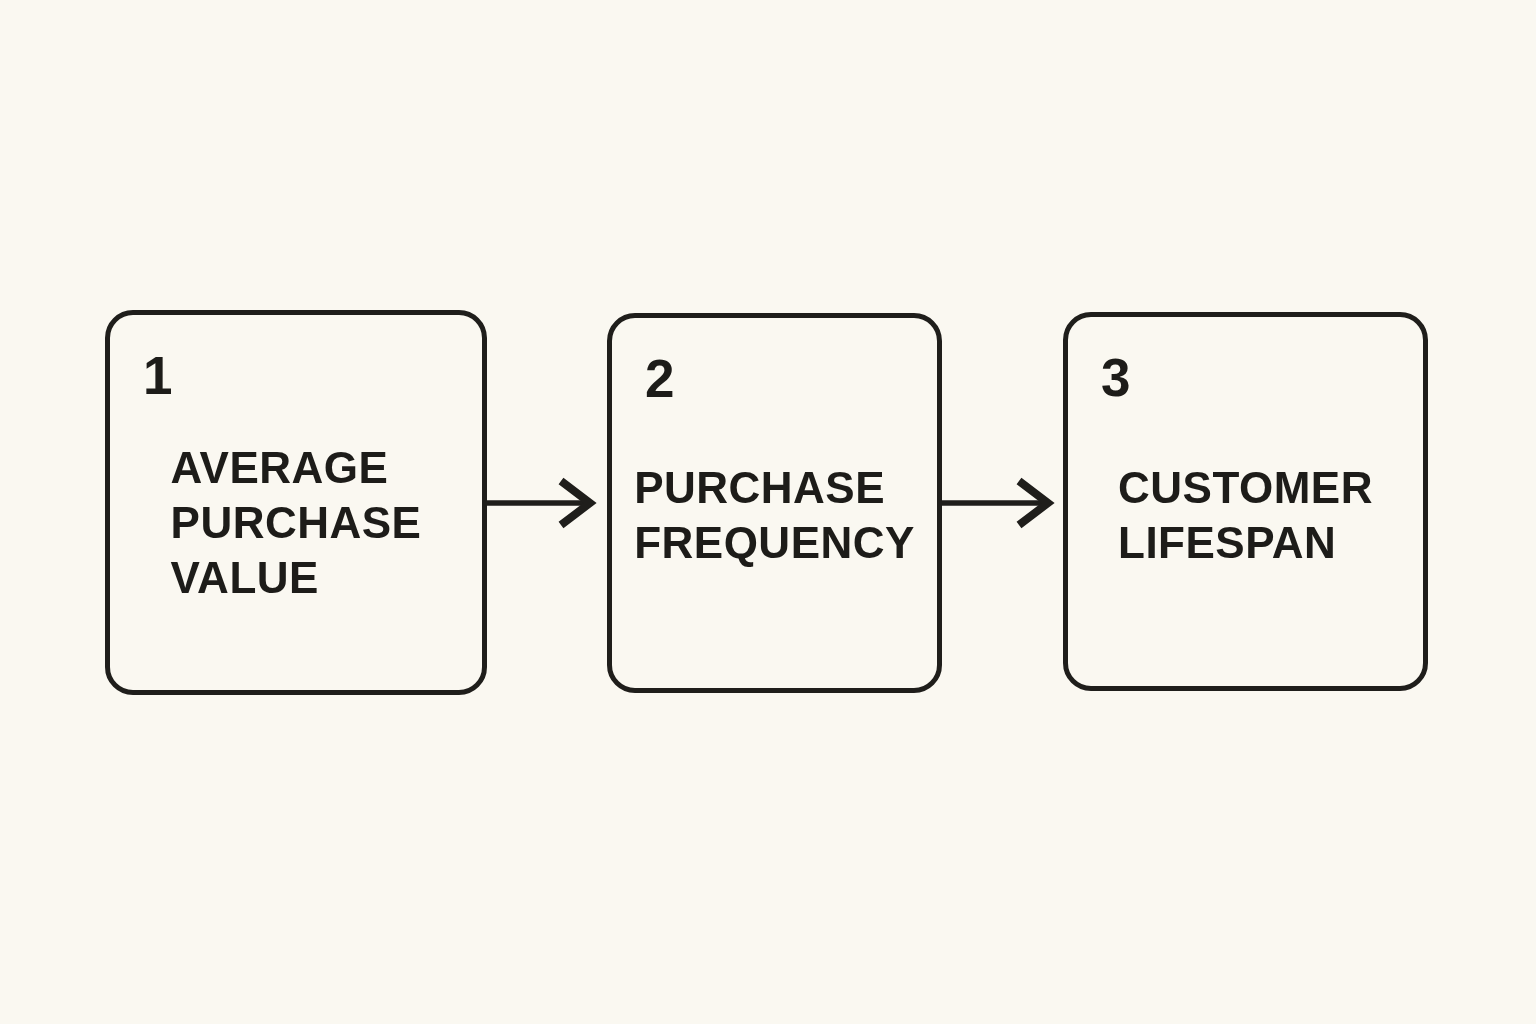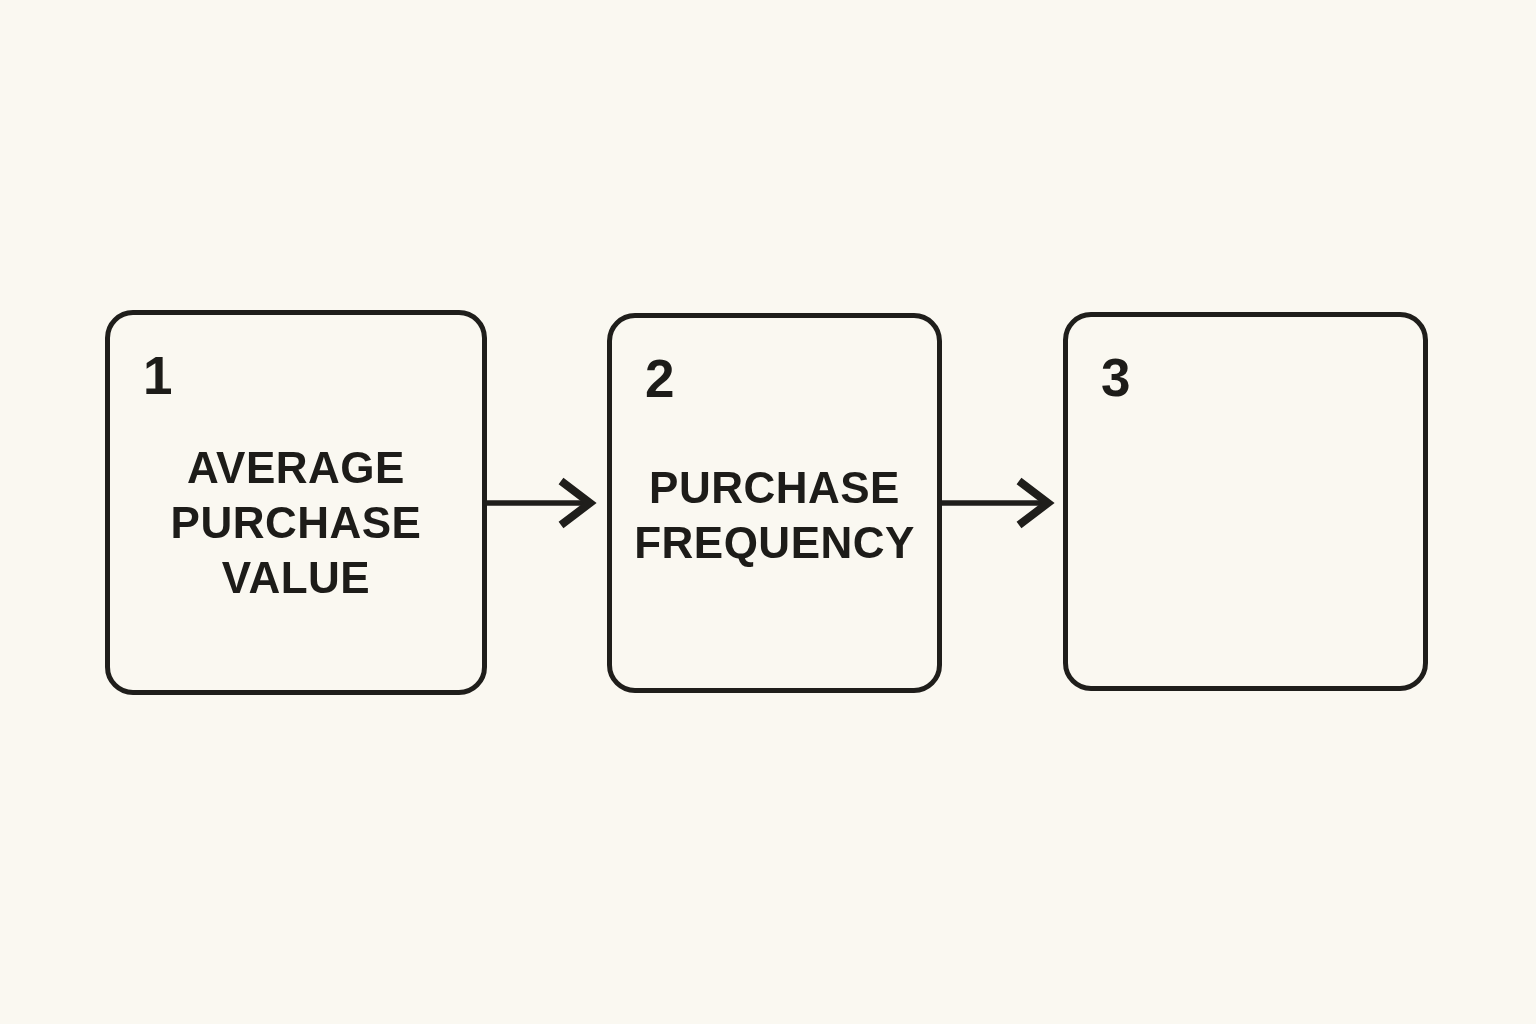--- a/index.html
+++ b/index.html
@@ -42,21 +42,21 @@
     font-size: 53px;
     font-weight: 700;
     line-height: 1;
     color: var(--text);
   }
   .step-title {
     font-size: 44px;
     font-weight: 700;
     line-height: 55px;
     letter-spacing: 0.5px;
-    text-align: center;
+    text-align: left;
     text-transform: uppercase;
     white-space: pre-line;
     color: var(--text);
   }
   .arrow {
     position: absolute;
     width: 115px;
     height: 56px;
     color: var(--stroke);
   }
@@ -86,15 +86,17 @@
 FREQUENCY</span>
   </div>
 
   <svg class="arrow arrow-2" viewBox="0 0 115 56" aria-hidden="true">
     <line x1="2" y1="28" x2="103" y2="28" stroke="currentColor" stroke-width="5.5"></line>
     <polyline points="79,6 108,28 79,50" fill="none" stroke="currentColor" stroke-width="8" stroke-linejoin="miter" stroke-linecap="butt"></polyline>
   </svg>
 
   <div class="step-box box-3">
     <span class="step-number">3</span>
+    <span class="step-title">CUSTOMER
+LIFESPAN</span>
   </div>
 
 </div>
 
 </body></html>

